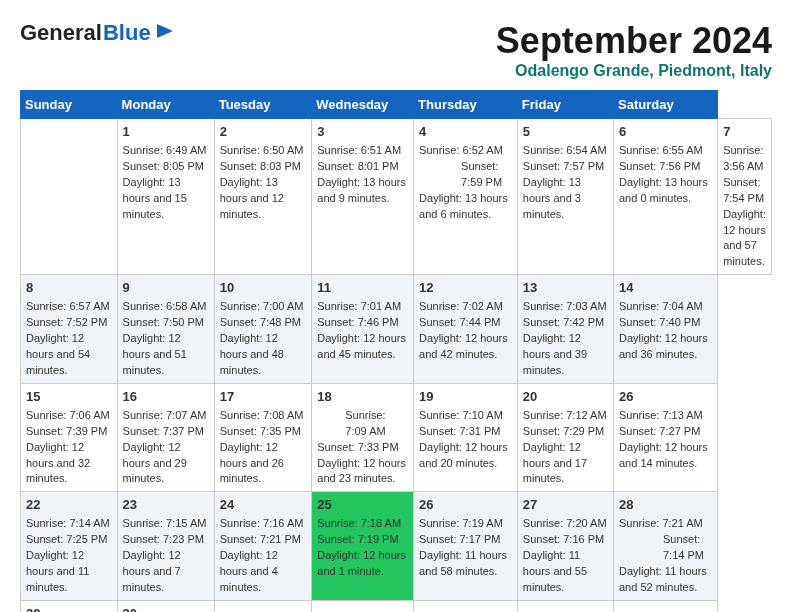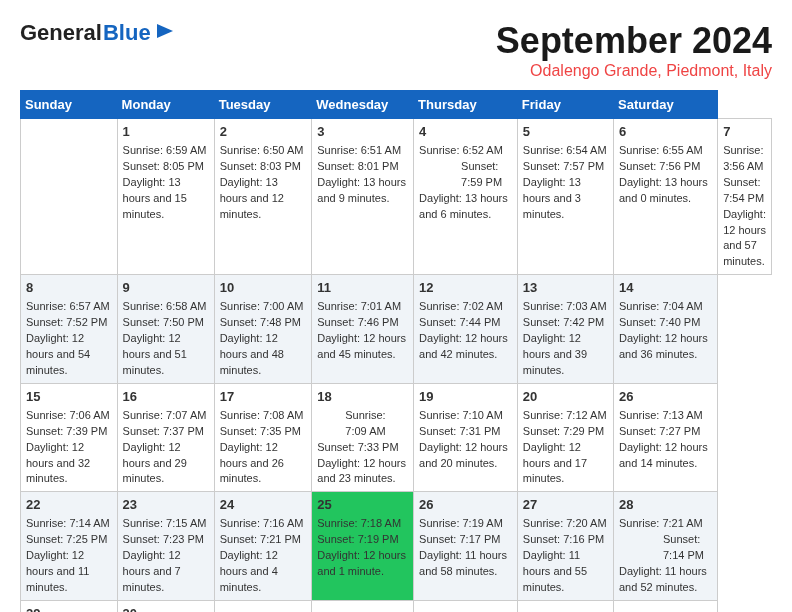--- a/index.html
+++ b/index.html
@@ -19,21 +19,22 @@
     .title-block {
       text-align: right;
     }
     .month-title {
       font-size: 36px;
       font-weight: bold;
       color: #1a1a1a;
     }
     .location-title {
       font-size: 16px;
-      color: #ef4444;
+      color: #0f766e;
+      font-weight: bold;
     }
     .calendar {
       width: 100%;
       border-collapse: collapse;
       font-size: 11px;
     }
     .calendar th {
       background: #1565c0;
       color: #fff;
       padding: 6px 4px;
@@ -104,21 +105,21 @@
         <th>Thursday</th>
         <th>Friday</th>
         <th>Saturday</th>
       </tr>
   </thead>
   <tbody id="calendar-body">
   <tr>
         <td class="empty-cell" style="background: rgb(255, 255, 255);"></td>
         <td>
           <span class="day-number">1</span>
-          <span style="display: block;">Sunrise: 6:59 AM</span>
+          <span style="display: block;">Sunrise: 6:49 AM</span>
           <span style="display: block;">Sunset: 8:05 PM</span>
           <span style="display: block;">Daylight: 13 hours and 15 minutes.</span>
         </td>
         <td>
           <span class="day-number">2</span>
           <span style="display: block;">Sunrise: 6:50 AM</span>
           <span style="display: block;">Sunset: 8:03 PM</span>
           <span style="display: block;">Daylight: 13 hours and 12 minutes.</span>
         </td>
         <td>

